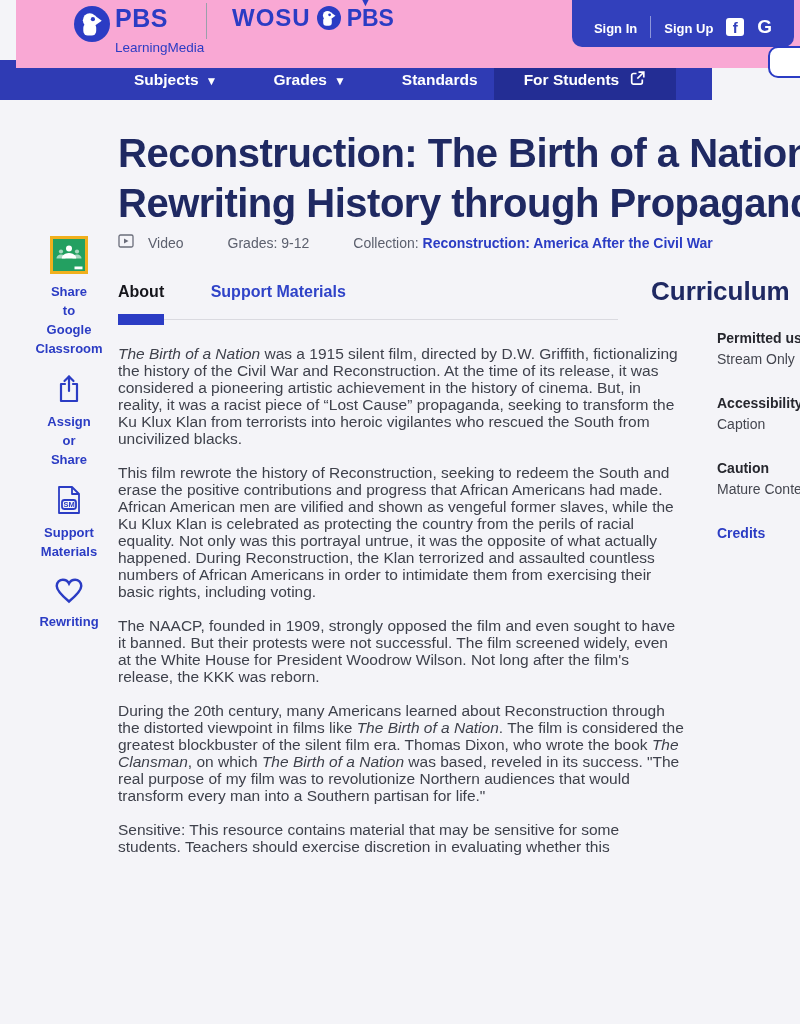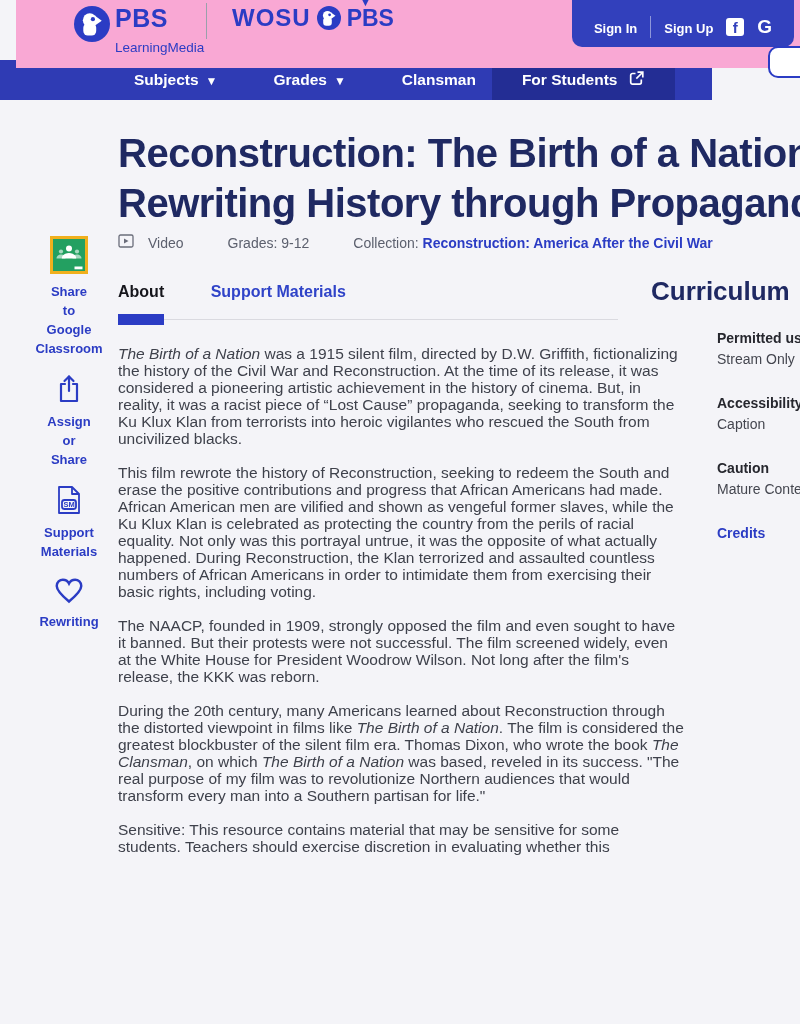--- a/index.html
+++ b/index.html
@@ -132,21 +132,21 @@
   <nav>
     <div class="nav-item">
       <span>Subjects</span>
       <span class="nav-caret">▼</span>
     </div>
     <div class="nav-item">
       <span>Grades</span>
       <span class="nav-caret">▼</span>
     </div>
     <div class="nav-item">
-      <span>Clansman</span>
+      <span>Standards</span>
     </div>
     <div class="nav-item for-students">
       <span>For Students</span>
       <span>
         <svg width="17" height="17" viewBox="0 0 17 17" fill="none" stroke="#fff" stroke-width="1.7">
           <path d="M7.5 3.5 H4.5 A1.8 1.8 0 0 0 2.7 5.3 v7 a1.8 1.8 0 0 0 1.8 1.8 h7 a1.8 1.8 0 0 0 1.8 -1.8 V9.5"></path>
           <path d="M9.5 2.2 h5.3 v5.3"></path>
           <path d="M14.5 2.5 L8.3 8.7"></path>
         </svg>
       </span>

